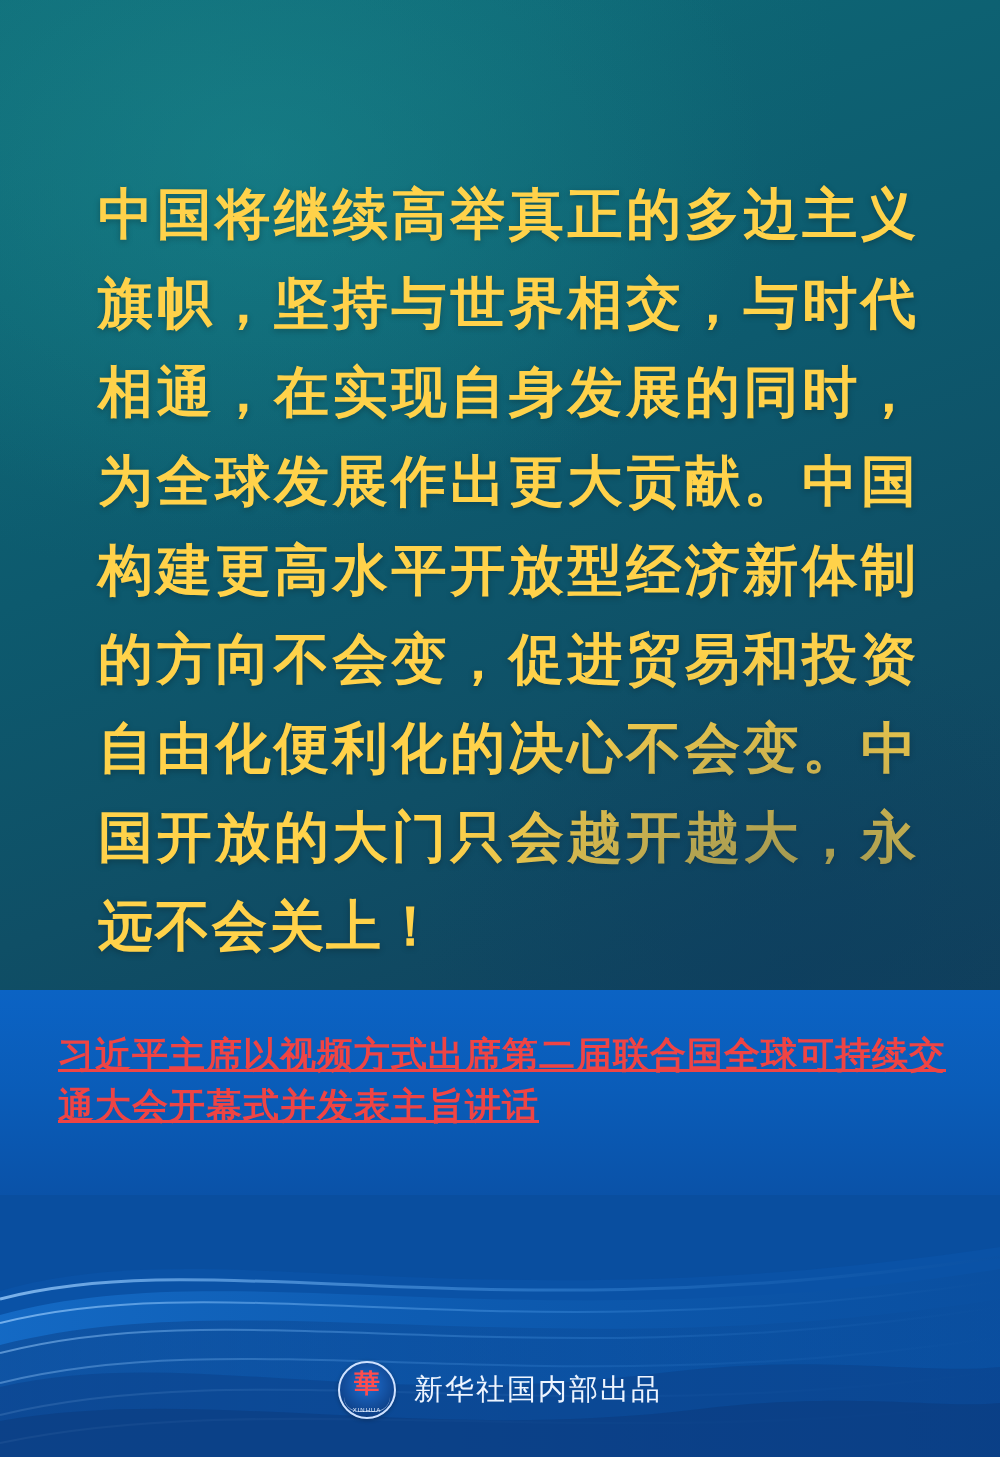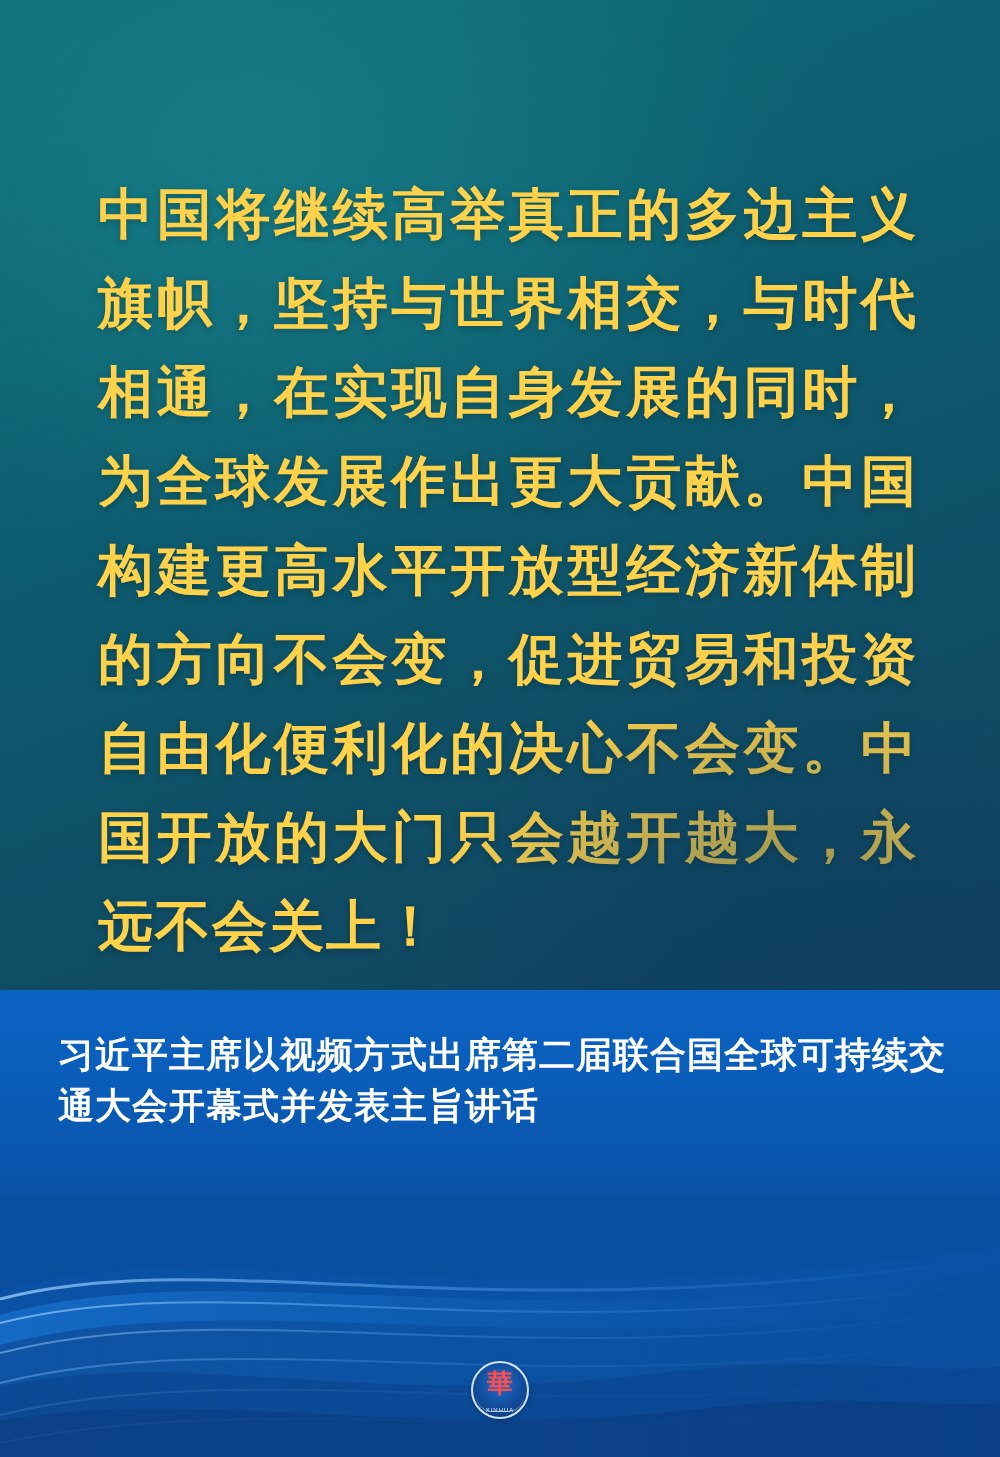--- a/index.html
+++ b/index.html
@@ -61,25 +61,26 @@
     left: 0; top: 990px;
     width: 1000px;
     height: 205px;
     background: linear-gradient(180deg, #0b63c4 0%, #0a5cb8 50%, #0a52a8 100%);
   }
   .caption-text {
     position: absolute;
     left: 58px;
     top: 1030px;
     width: 900px;
-    color: #ffffff;
+    color: #ef4444;
     font-size: 36px;
     line-height: 51px;
     font-weight: 700;
     letter-spacing: 1px;
+    text-decoration: underline;
   }
 
   
   .wave-area {
     position: absolute;
     left: 0; top: 1195px;
     width: 1000px;
     height: 262px;
     background: linear-gradient(180deg, #0a4f9f 0%, #0a52a6 40%, #0b57ad 100%);
     overflow: hidden;
@@ -189,15 +190,16 @@
       <path d="M0,226 C200,190 420,248 700,214 C850,196 940,214 1000,208 L1000,262 L0,262 Z" fill="#0a3778" opacity="0.45"></path>
     </svg>
   </div>
 
   <div class="footer">
     <div class="logo">
       <div class="glyph">華</div>
       <div class="ring"></div>
       <div class="mini">XINHUA</div>
     </div>
+    <div class="credit">新华社国内部出品</div>
   </div>
 
 </div>
 
 </body></html>

